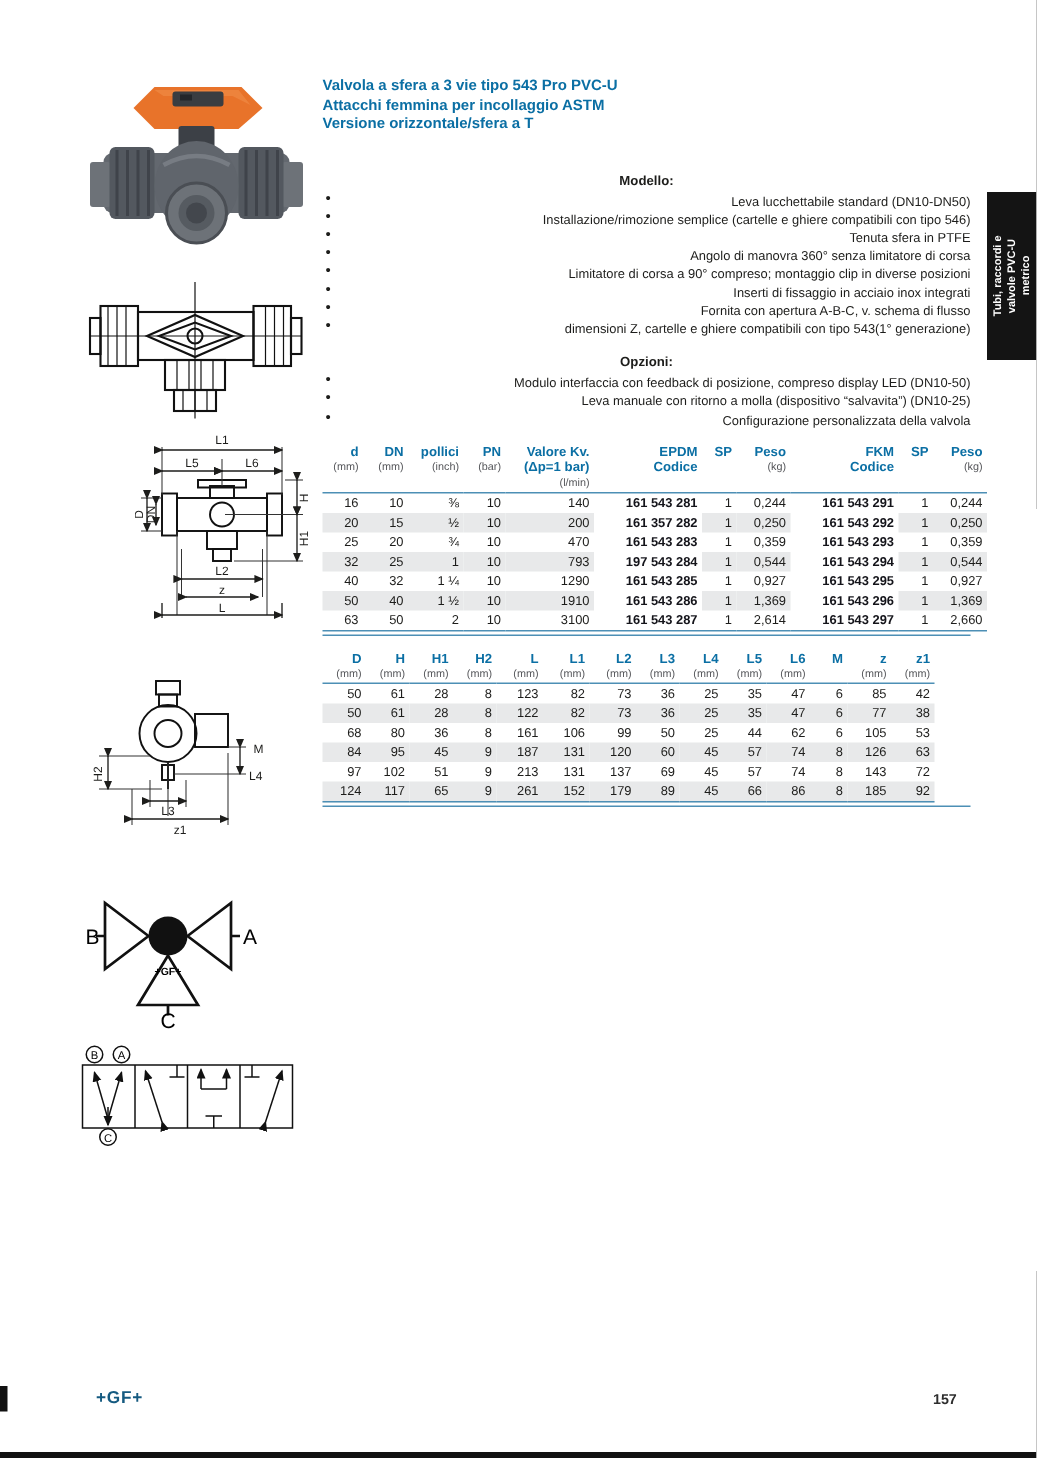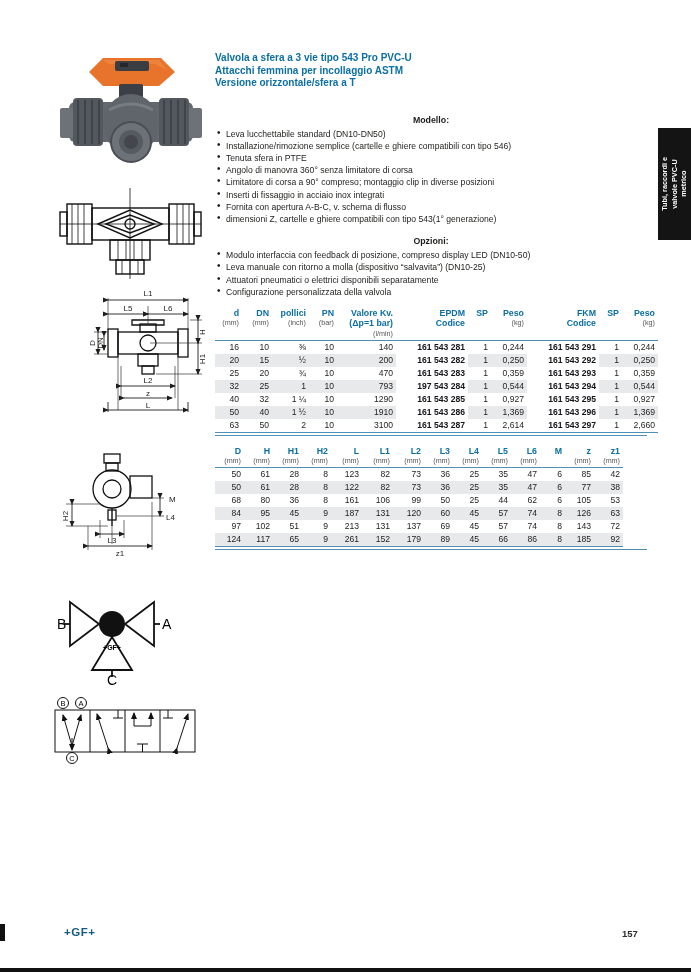--- a/index.html
+++ b/index.html
@@ -4,21 +4,21 @@
 <style>
   html,body{margin:0;padding:0;background:#9a9a9a;}
   #page{position:relative;width:691px;height:972px;background:#ffffff;overflow:hidden;
         font-family:"Liberation Sans","DejaVu Sans",sans-serif;color:#1d1d1b;}
 
   
   #content{position:absolute;left:215px;top:52px;width:432px;}
   .title-line{color:#0b6fa4;font-weight:bold;font-size:10px;line-height:12.5px;}
   .sect-head{font-weight:bold;font-size:8.8px;line-height:12px;margin-top:10px;text-align:center;}
   #modello-head{margin-top:24px;}
-  ul.bullets{list-style:none;margin:2px 0 0 0;padding:0;}
+  ul.bullets{list-style:none;margin:2px 0 0 0;padding:0;text-align:right;}
   ul.bullets li{position:relative;padding-left:11px;font-size:8.6px;line-height:12.2px;}
   ul.bullets li::before{content:"\2022";position:absolute;left:2px;top:-1px;font-size:10px;}
 
   
   .tbl-wrap{border-bottom:1px solid #4d8fb5;margin-top:9px;}
   table.dt{border-collapse:collapse;table-layout:fixed;margin-bottom:2px;border-bottom:1px solid #4d8fb5;}
   #t1 table.dt{width:410px;} #t2 table.dt{width:366px;}
   table.dt th{vertical-align:top;text-align:right;padding:1px 3px 2px 0;border-bottom:1px solid #4d8fb5;}
   .thl{color:#0b6fa4;font-weight:bold;font-size:8.8px;line-height:10.5px;white-space:nowrap;}
   .thu{color:#55565a;font-weight:normal;font-size:7.2px;line-height:9px;white-space:nowrap;}
@@ -298,21 +298,20 @@
       <li>Limitatore di corsa a 90° compreso; montaggio clip in diverse posizioni</li>
       <li>Inserti di fissaggio in acciaio inox integrati</li>
       <li>Fornita con apertura A-B-C, v. schema di flusso</li>
       <li>dimensioni Z, cartelle e ghiere compatibili con tipo 543(1° generazione)</li>
     </ul>
 
     <div class="sect-head">Opzioni:</div>
     <ul class="bullets">
       <li>Modulo interfaccia con feedback di posizione, compreso display LED (DN10-50)</li>
       <li>Leva manuale con ritorno a molla (dispositivo “salvavita”) (DN10-25)</li>
-      <li>Attuatori pneumatici o elettrici disponibili separatamente</li>
       <li>Configurazione personalizzata della valvola</li>
     </ul>
 
     <div class="tbl-wrap" id="t1">
       <table class="dt">
           <thead>
             <tr>
               <th>
                 <div class="thl">d</div>
                 <div class="thu">(mm)</div>
@@ -375,21 +374,21 @@
               <td class="code">161 543 291</td>
               <td>1</td>
               <td>0,244</td>
             </tr>
             <tr>
               <td>20</td>
               <td>15</td>
               <td>½</td>
               <td>10</td>
               <td>200</td>
-              <td class="code">161 543 282</td>
+              <td class="code">161 357 282</td>
               <td>1</td>
               <td>0,250</td>
               <td class="code">161 543 292</td>
               <td>1</td>
               <td>0,250</td>
             </tr>
             <tr>
               <td>25</td>
               <td>20</td>
               <td>¾</td>

